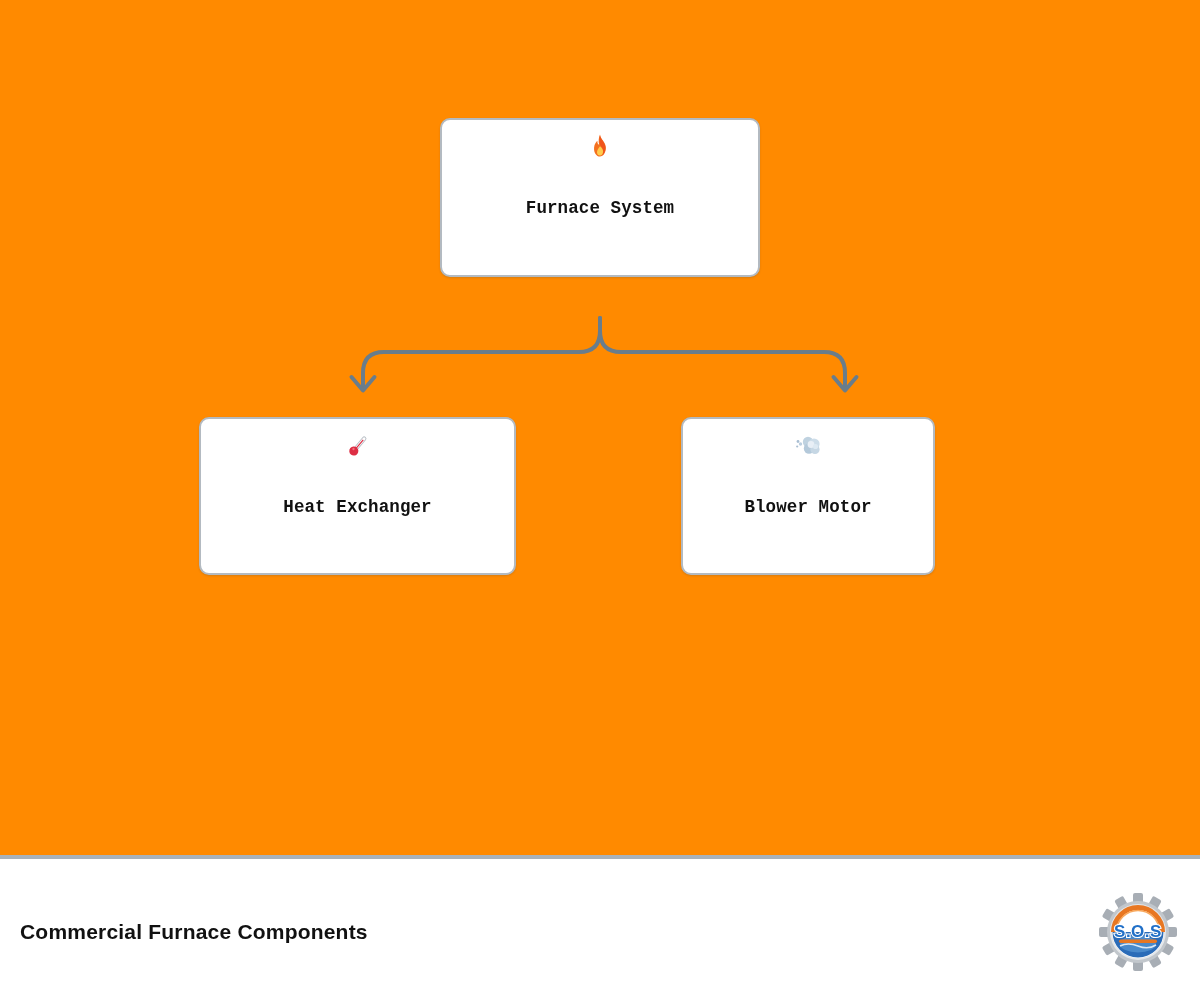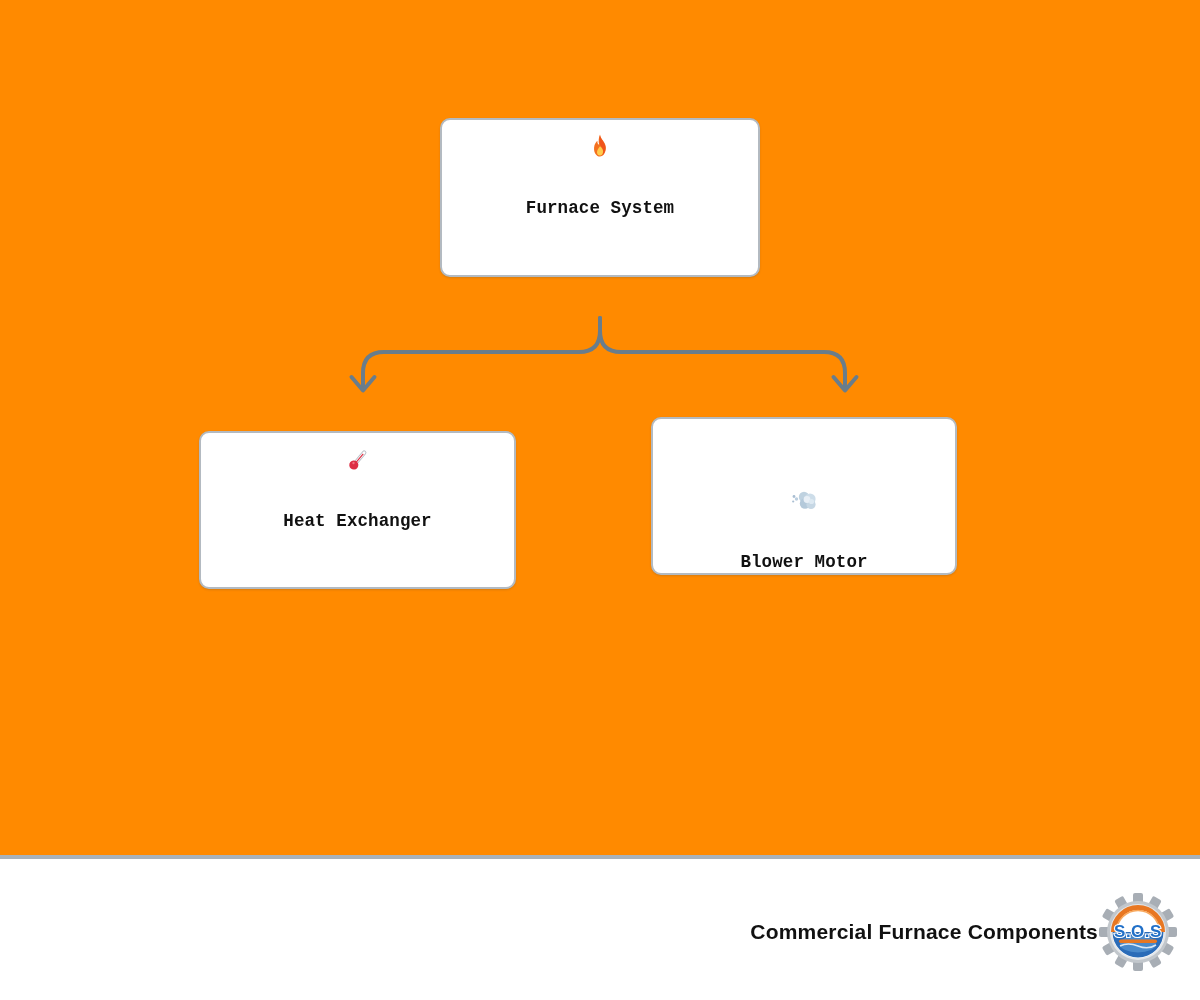--- a/index.html
+++ b/index.html
@@ -34,35 +34,35 @@
 
   .node{
     position:absolute;
     background:var(--node-bg);
     border:2px solid var(--node-border);
     border-radius:10px;
     display:flex;flex-direction:column;align-items:center;
     box-shadow:0 1px 2px rgba(40,60,80,0.18);
   }
   .node-root{left:440px;top:118px;width:320px;height:159px;}
-  .node-left{left:199px;top:417px;width:317px;height:158px;margin-top:14px;}
-  .node-right{left:651px;top:417px;width:306px;height:158px;justify-content:flex-end;}
+  .node-left{left:199px;top:417px;width:317px;height:158px;}
+  .node-right{left:681px;top:417px;width:254px;height:158px;}
 
   .node-icon{margin-top:13px;height:28px;display:flex;align-items:center;justify-content:center;}
   .node-label{
     margin-top:36px;
     font-size:17.5px;font-weight:700;color:var(--text);
     letter-spacing:.1px;line-height:22px;text-align:center;font-family:Liberation Mono, monospace;
   }
 
   .footer{
     width:1200px;height:145px;
     background:var(--footer-bg);
     border-top:4px solid var(--divider);
-    display:flex;align-items:center;justify-content:flex-end;
+    display:flex;align-items:center;justify-content:space-between;
     padding:4px 22px 0 20px;
   }
   .footer-title{
     font-size:21px;font-weight:700;color:var(--text);
     letter-spacing:.2px;
   }
   .footer-logo{width:80px;height:80px;flex:0 0 auto;}
 </style>
 </head>
 <body>

